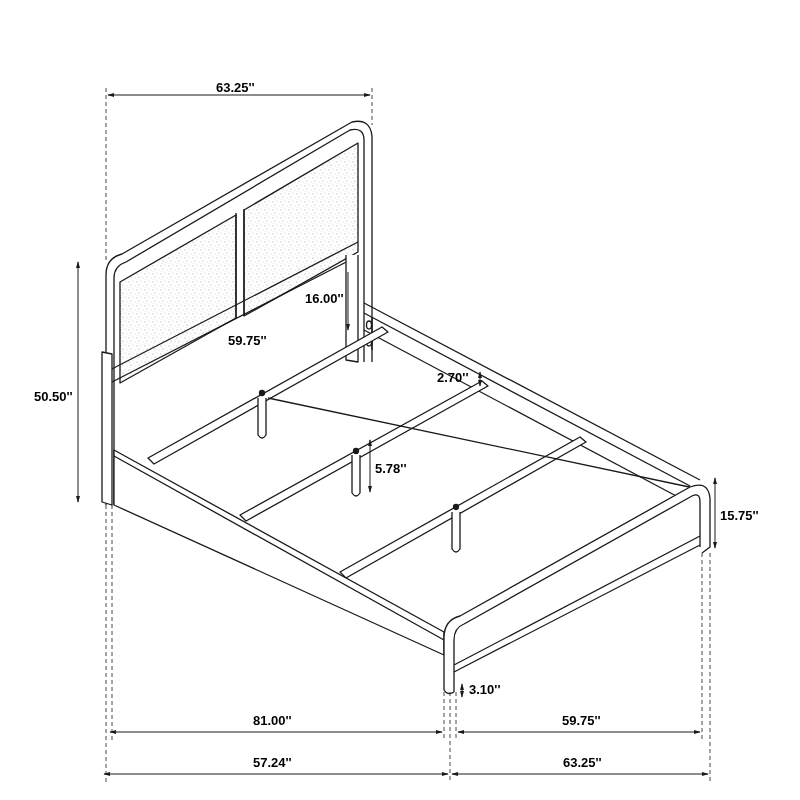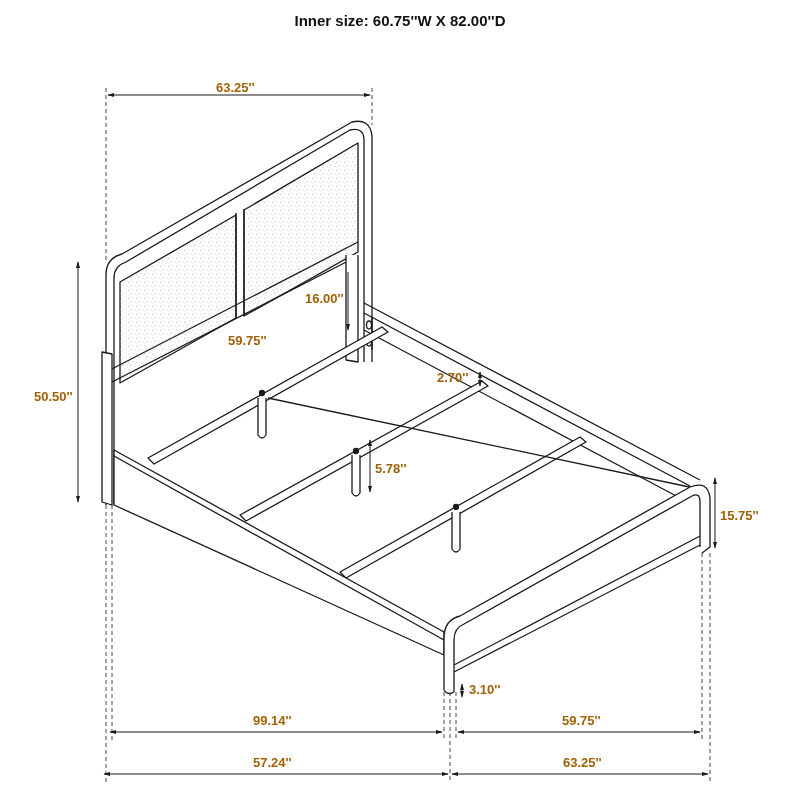--- a/index.html
+++ b/index.html
@@ -1,28 +1,27 @@
 <!DOCTYPE html>
 <html><head>
 <meta charset="utf-8">
 <style>
   html, body { margin: 0; padding: 0; background: #ffffff; }
   body { width: 800px; height: 800px; overflow: hidden; position: relative;
          font-family: "Liberation Sans", sans-serif; }
   #stage { position: absolute; left: 0; top: 0; width: 800px; height: 800px; }
   .title { position: absolute; left: 0; top: 12px; width: 800px; text-align: center;
            font-size: 15px; font-weight: bold; color: #111; }
-  .dim { position: absolute; font-size: 13px; font-weight: bold; color: #a16207; white-space: nowrap; }
+  .dim { position: absolute; font-size: 13px; font-weight: bold; color: #000000; white-space: nowrap; }
 </style>
 </head>
 <body>
 
 <div id="stage">
 
-  <div class="title">Inner size: 60.75''W X 82.00''D</div>
 
   <svg width="800" height="800" viewBox="0 0 800 800" style="position:absolute;left:0;top:0">
     <defs>
       <pattern id="speckle" width="8" height="8" patternUnits="userSpaceOnUse">
         <rect width="8" height="8" fill="#ffffff"></rect>
         <circle cx="1" cy="2" r="0.5" fill="#8a8a8a"></circle>
         <circle cx="5" cy="1" r="0.4" fill="#999"></circle>
         <circle cx="3" cy="5" r="0.5" fill="#888"></circle>
         <circle cx="7" cy="6" r="0.4" fill="#999"></circle>
         <circle cx="6" cy="3.5" r="0.3" fill="#aaa"></circle>
@@ -120,17 +119,17 @@
   </svg>
 
   <div class="dim" style="left:216px;top:80px">63.25''</div>
   <div class="dim" style="left:305px;top:291px">16.00''</div>
   <div class="dim" style="left:228px;top:333px">59.75''</div>
   <div class="dim" style="left:34px;top:389px">50.50''</div>
   <div class="dim" style="left:437px;top:370px">2.70''</div>
   <div class="dim" style="left:375px;top:461px">5.78''</div>
   <div class="dim" style="left:720px;top:508px">15.75''</div>
   <div class="dim" style="left:469px;top:682px">3.10''</div>
-  <div class="dim" style="left:253px;top:713px">99.14''</div>
+  <div class="dim" style="left:253px;top:713px">81.00''</div>
   <div class="dim" style="left:253px;top:755px">57.24''</div>
   <div class="dim" style="left:562px;top:713px">59.75''</div>
   <div class="dim" style="left:563px;top:755px">63.25''</div>
 </div>
 
 </body></html>

